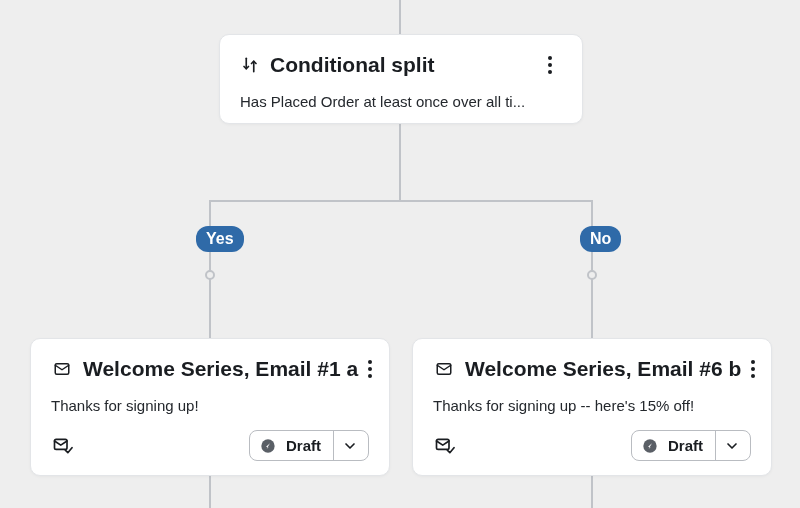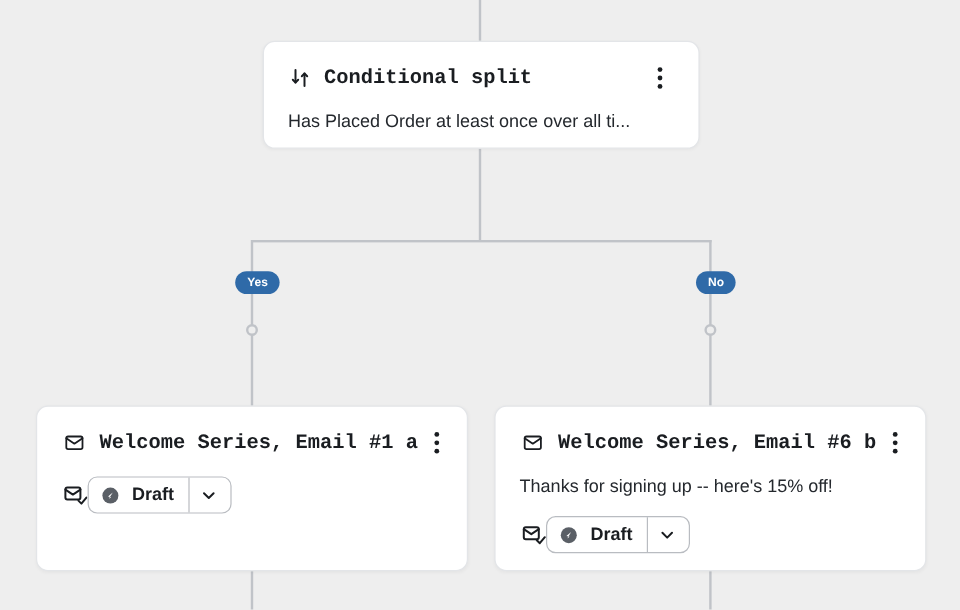--- a/index.html
+++ b/index.html
@@ -48,21 +48,21 @@
     border: 2px solid #c0c3c8;
     background: #eeeeee;
     border-radius: 50%;
   }
   .dot-left { left: 205px; top: 270px; }
   .dot-right { left: 587px; top: 270px; }
   .pill {
     position: absolute;
     background: #2f6aa8;
     color: #fff;
-    font-size: 10px;
+    font-size: 16px;
     font-weight: 600;
     padding: 4px 10px;
     border-radius: 12px;
   }
   .pill-yes { left: 196px; top: 226px; }
   .pill-no  { left: 580px; top: 226px; text-align: center; }
 
   .card {
     position: absolute;
     background: #fff;
@@ -86,39 +86,38 @@
     width: 360px;
     height: 138px;
   }
   .card-header {
     display: flex;
     align-items: center;
     gap: 10px;
     margin-bottom: 10px;
   }
   .card-title {
-    font-size: 17px;
+    font-size: 21px;
     font-weight: 700;
     color: #1a1d21;
     flex: 1;
     white-space: nowrap;
-    font-family: Liberation Mono, monospace;
   }
   .card-desc {
     font-size: 15px;
     color: #24282d;
     white-space: nowrap;
     overflow: hidden;
     text-overflow: ellipsis;
     margin-top: 16px;
   }
   .card-footer {
     display: flex;
     align-items: center;
-    justify-content: flex-start;
+    justify-content: space-between;
     margin-top: 16px;
   }
   .more-btn {
     cursor: pointer;
     display: flex;
     align-items: center;
     justify-content: center;
     width: 24px; height: 24px;
   }
   .dots-vertical {
@@ -204,20 +203,21 @@
       </span>
       <div class="card-title">Welcome Series, Email #1 a</div>
       <div class="more-btn">
         <span class="dots-vertical">
             <span></span>
             <span></span>
             <span></span>
           </span>
       </div>
     </div>
+    <div class="card-desc">Thanks for signing up!</div>
     <div class="card-footer">
       <span>
         <svg width="22" height="20" viewBox="0 0 24 24" fill="none" stroke="#1a1d21" stroke-width="2" stroke-linecap="round" stroke-linejoin="round">
           <rect x="3" y="4" width="15" height="12" rx="2"></rect>
           <path d="M3 6l7.5 5L18 6"></path>
           <path d="M16 17l3 3 5-6" stroke-width="2"></path>
         </svg>
       </span>
       <div class="status-select">
         <span>

